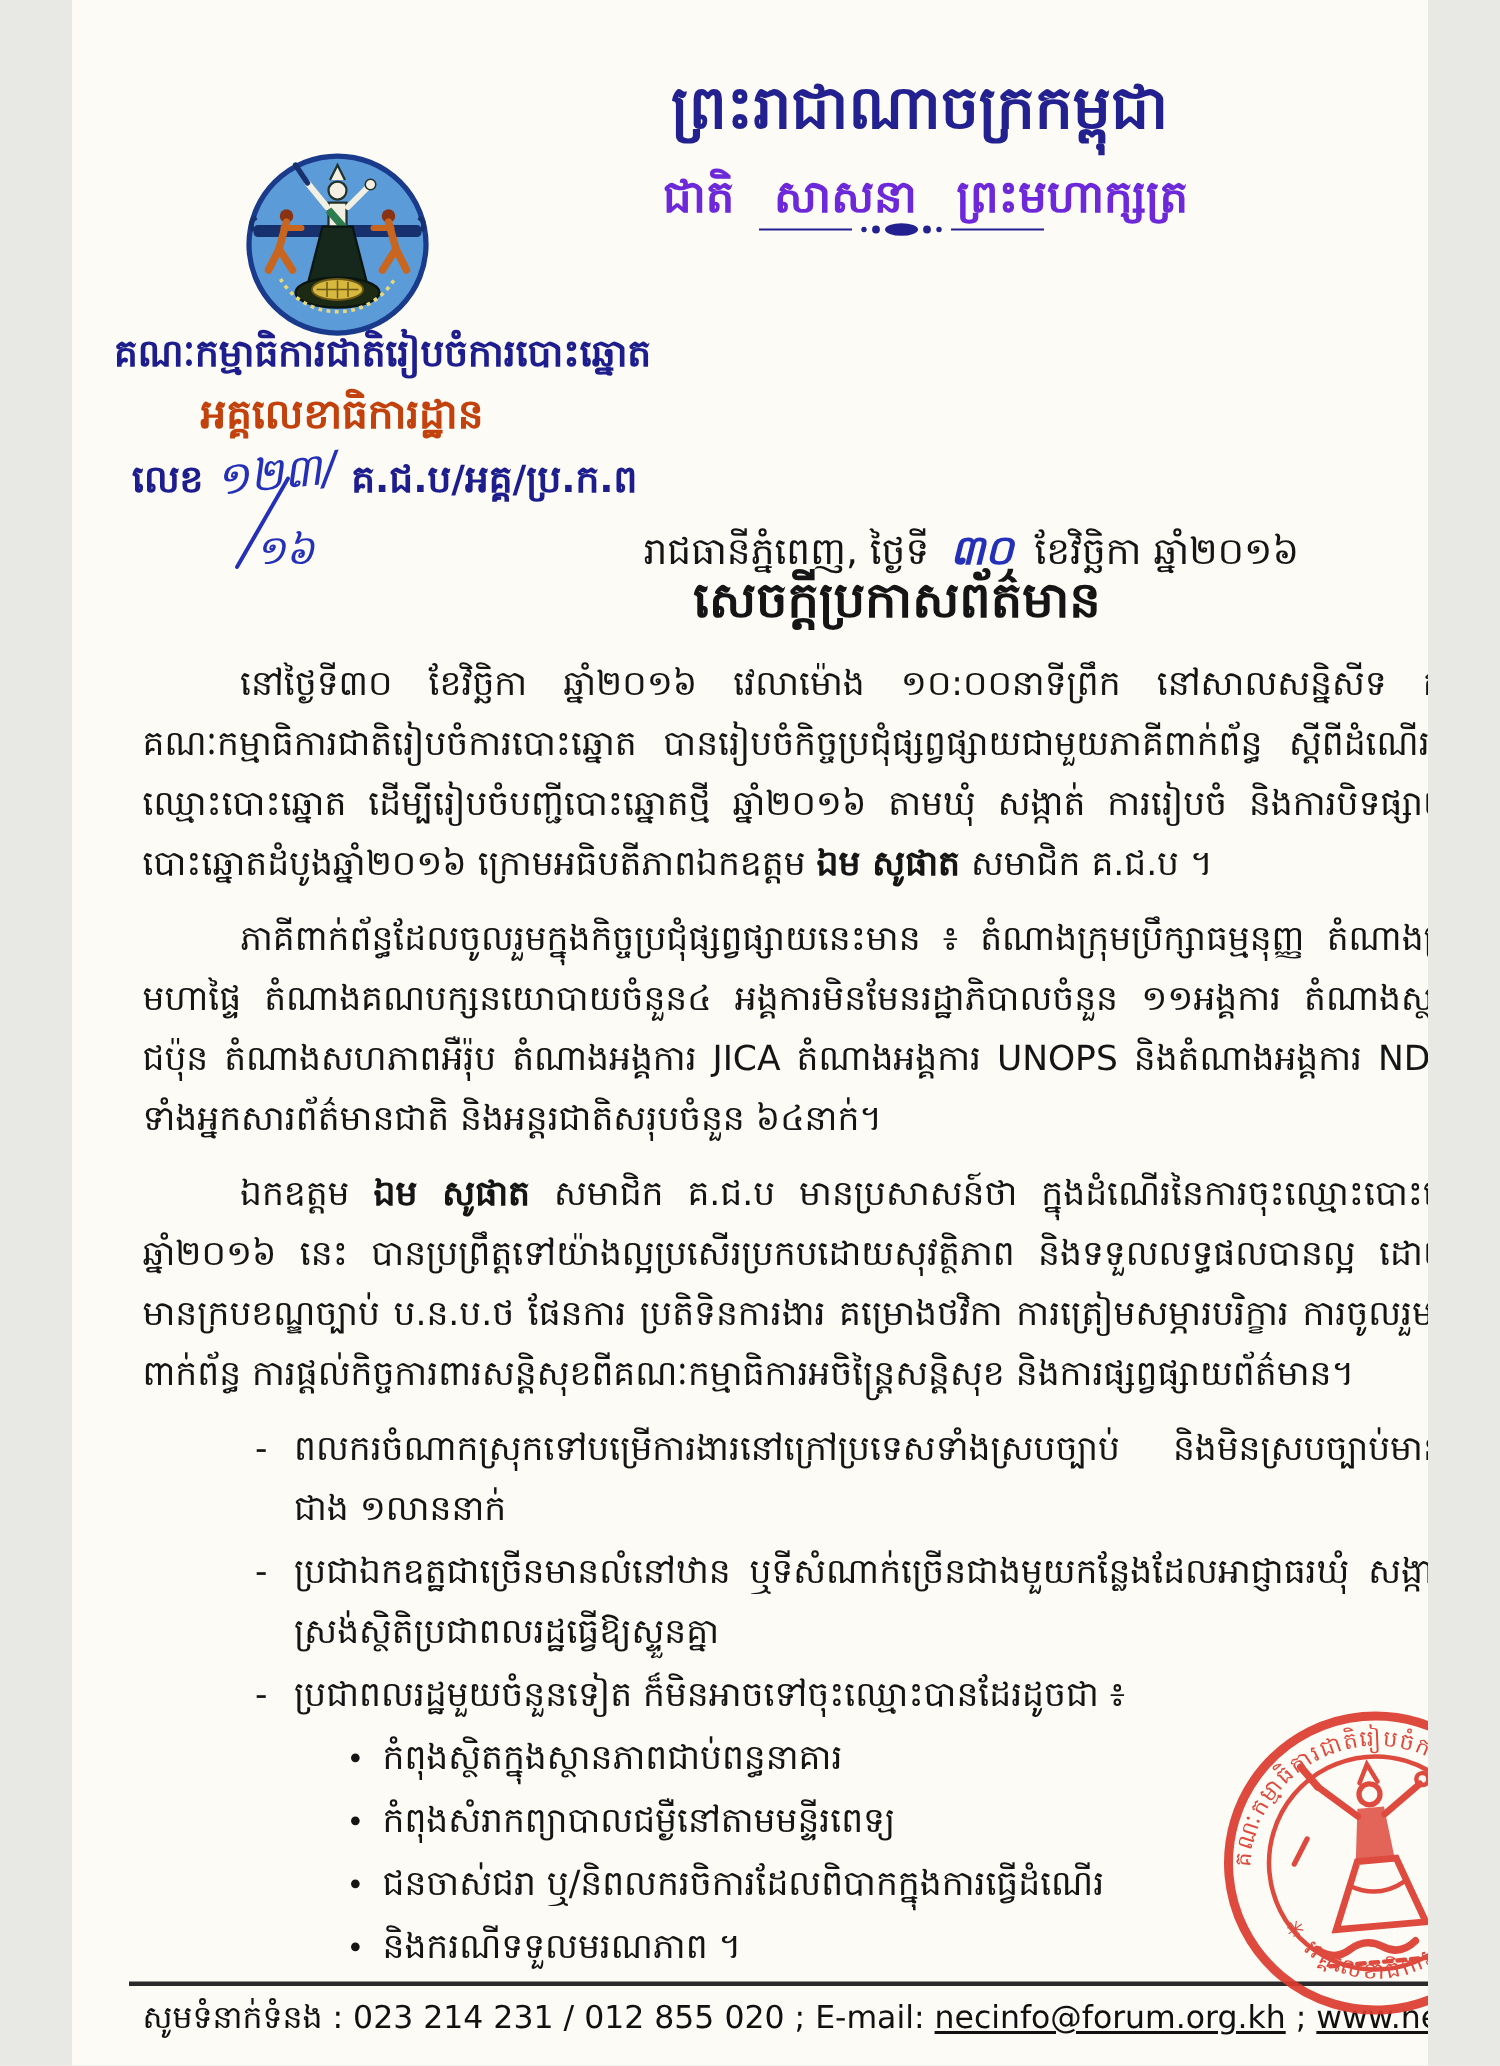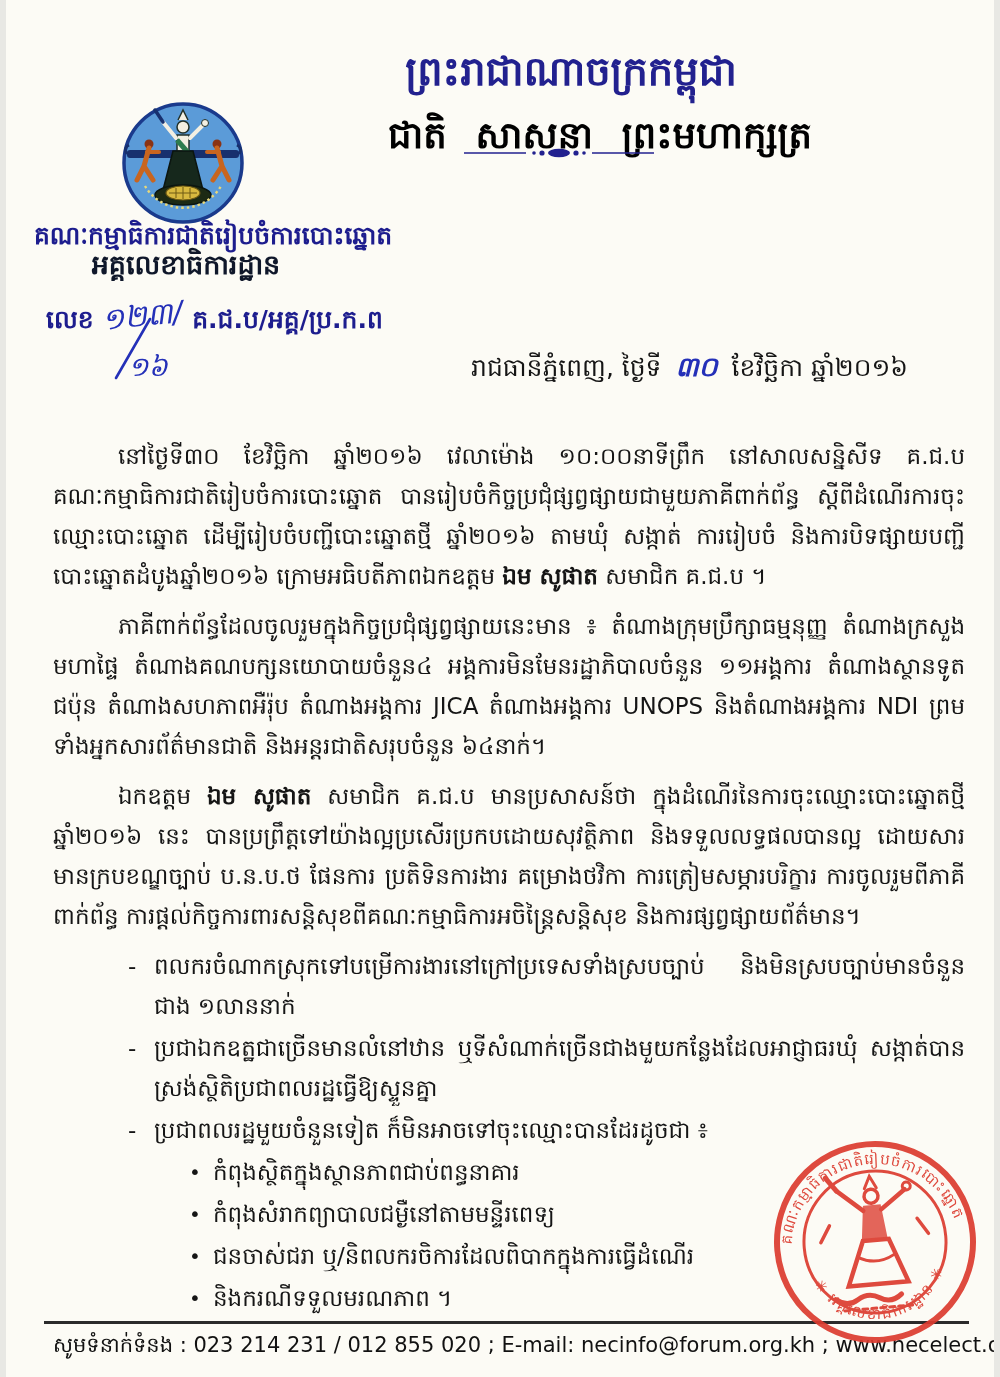--- a/index.html
+++ b/index.html
@@ -1,34 +1,34 @@
 <!DOCTYPE html>
 <html><head>
 <meta charset="utf-8">
 <style>
   html,body{margin:0;padding:0;background:#e8e8e4;}
   .page{
-    position:relative;width:988px;height:1377px;margin:0 auto;
+    position:relative;width:904px;height:1377px;margin:0 auto;
     background:#fcfbf5;overflow:hidden;
     font-family:"DejaVu Sans",sans-serif;color:#151515;
   }
   .hand{color:#2430b8;font-style:italic;}
   
   .motto1{position:absolute;top:46px;left:565px;transform:translateX(-50%);
     font-size:40px;font-weight:bold;color:#22218f;white-space:nowrap;}
-  .motto2{position:absolute;top:112px;left:594px;transform:translateX(-50%);
-    font-size:37px;font-weight:bold;color:#000000;white-space:nowrap;word-spacing:16px;}
+  .motto2{position:absolute;top:112px;left:569px;transform:translateX(-50%);
+    font-size:30px;font-weight:bold;color:#6d28d9;white-space:nowrap;word-spacing:16px;}
   .hdr-divider{position:absolute;top:146px;left:458px;}
   
   .logo{position:absolute;top:100px;left:113px;}
   
   .org-name{position:absolute;top:220px;left:28px;font-size:25px;font-weight:bold;
     color:#1d1d8e;white-space:nowrap;}
-  .org-sub{position:absolute;top:248px;left:180px;transform:translateX(-50%);
-    font-size:27px;font-weight:bold;color:#0f172a;white-space:nowrap;}
+  .org-sub{position:absolute;top:259px;left:180px;transform:translateX(-50%);
+    font-size:27px;font-weight:bold;color:#c2410c;white-space:nowrap;}
   .ref-line{position:absolute;top:299px;left:40px;font-size:25px;font-weight:bold;
     color:#1d1d8e;white-space:nowrap;}
   .ref-line .hand{font-size:30px;font-weight:normal;display:inline-block;
     transform:rotate(-6deg) translateY(-2px);}
   .ref-year{position:absolute;top:316px;left:98px;}
   
   .date-line{position:absolute;top:350px;right:86px;font-size:25px;white-space:nowrap;}
   .date-line .hand{font-size:27px;font-weight:bold;padding:0 6px;}
   
   .title{position:absolute;top:379px;left:550px;transform:translateX(-50%);
@@ -47,21 +47,21 @@
   .dot-item .mk{width:24px;flex:0 0 24px;font-size:20px;}
   .dot-item .tx{flex:1;}
   
   .stamp{position:absolute;top:1136px;left:763px;transform:rotate(-5deg);
     opacity:.92;z-index:5;}
   
   .footer-rule{position:absolute;top:1321px;left:38px;width:925px;
     border-top:3px solid #2b2b2b;}
   .footer-text{position:absolute;top:1331px;left:47px;font-size:21px;
     white-space:nowrap;color:#111;}
-  .footer-text .u{}
+  .footer-text .u{text-decoration:underline;}
 </style>
 </head>
 <body>
 
 <div class="page">
 
   <div class="motto1">ព្រះរាជាណាចក្រកម្ពុជា</div>
   <div class="motto2">ជាតិ សាសនា ព្រះមហាក្សត្រ</div>
 
   <svg class="hdr-divider" width="190" height="14">
@@ -118,20 +118,21 @@
     <line x1="46" y1="3" x2="12" y2="62" stroke="#2430b8" stroke-width="2.6" stroke-linecap="round"></line>
     <text x="24" y="60" font-size="27" fill="#2430b8" font-style="italic">១៦</text>
   </svg>
 
   <div class="date-line">
     <span>រាជធានីភ្នំពេញ, ថ្ងៃទី</span>
     <span class="hand">៣០</span>
     <span>ខែវិច្ឆិកា ឆ្នាំ២០១៦</span>
   </div>
 
+  <div class="title">សេចក្តីប្រកាសព័ត៌មាន</div>
 
   <div class="content">
     <p><span>នៅថ្ងៃទី៣០ ខែវិច្ឆិកា ឆ្នាំ២០១៦ វេលាម៉ោង ១០:០០នាទីព្រឹក នៅសាលសន្និសីទ គ.ជ.ប គណៈកម្មាធិការជាតិរៀបចំការបោះឆ្នោត បានរៀបចំកិច្ចប្រជុំផ្សព្វផ្សាយជាមួយភាគីពាក់ព័ន្ធ ស្តីពីដំណើរការចុះឈ្មោះបោះឆ្នោត ដើម្បីរៀបចំបញ្ជីបោះឆ្នោតថ្មី ឆ្នាំ២០១៦ តាមឃុំ សង្កាត់ ការរៀបចំ និងការបិទផ្សាយបញ្ជីបោះឆ្នោតដំបូងឆ្នាំ២០១៦ ក្រោមអធិបតីភាពឯកឧត្តម </span><b>ឯម សូផាត</b><span> សមាជិក គ.ជ.ប ។</span></p>
 
     <p>ភាគីពាក់ព័ន្ធដែលចូលរួមក្នុងកិច្ចប្រជុំផ្សព្វផ្សាយនេះមាន ៖ តំណាងក្រុមប្រឹក្សាធម្មនុញ្ញ តំណាងក្រសួងមហាផ្ទៃ តំណាងគណបក្សនយោបាយចំនួន៤ អង្គការមិនមែនរដ្ឋាភិបាលចំនួន ១១អង្គការ តំណាងស្ថានទូតជប៉ុន តំណាងសហភាពអឺរ៉ុប តំណាងអង្គការ JICA តំណាងអង្គការ UNOPS និងតំណាងអង្គការ NDI ព្រមទាំងអ្នកសារព័ត៌មានជាតិ និងអន្តរជាតិសរុបចំនួន ៦៤នាក់។</p>
 
     <p><span>ឯកឧត្តម </span><b>ឯម សូផាត</b><span> សមាជិក គ.ជ.ប មានប្រសាសន៍ថា ក្នុងដំណើរនៃការចុះឈ្មោះបោះឆ្នោតថ្មី ឆ្នាំ២០១៦ នេះ បានប្រព្រឹត្តទៅយ៉ាងល្អប្រសើរប្រកបដោយសុវត្ថិភាព និងទទួលលទ្ធផលបានល្អ ដោយសារមានក្របខណ្ឌច្បាប់ ប.ន.ប.ថ ផែនការ ប្រតិទិនការងារ គម្រោងថវិកា ការត្រៀមសម្ភារបរិក្ខារ ការចូលរួមពីភាគីពាក់ព័ន្ធ ការផ្តល់កិច្ចការពារសន្តិសុខពីគណៈកម្មាធិការអចិន្ត្រៃសន្តិសុខ និងការផ្សព្វផ្សាយព័ត៌មាន។</span></p>
 
 
     <div class="dash-list">

